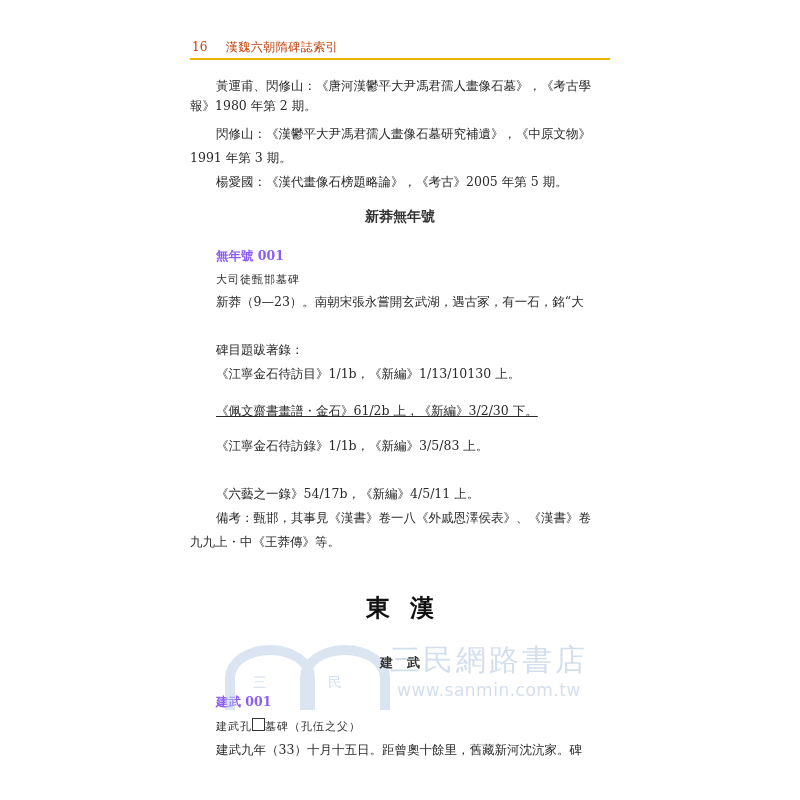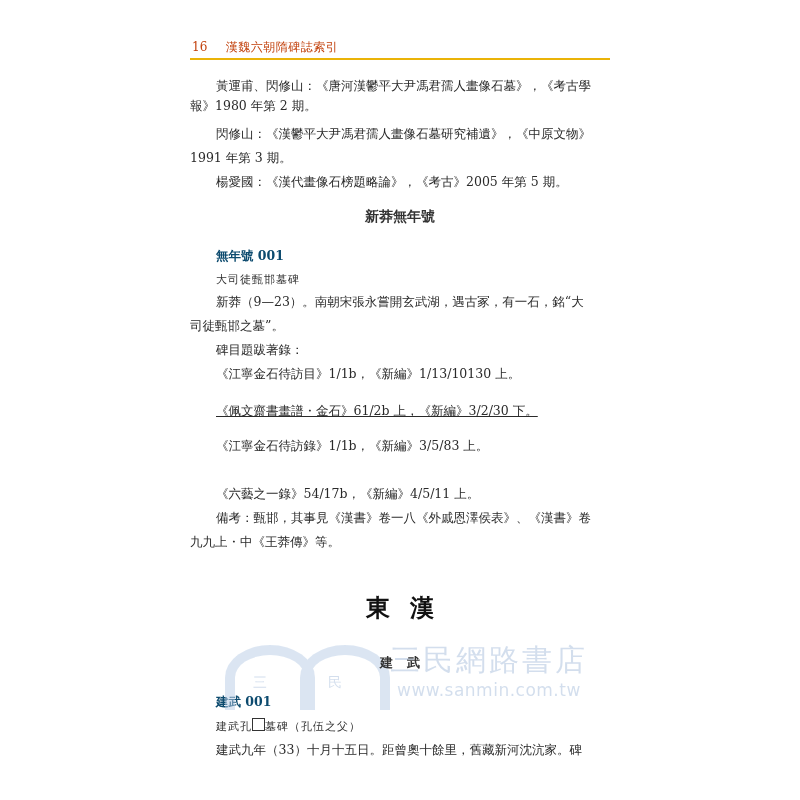--- a/index.html
+++ b/index.html
@@ -13,21 +13,21 @@
     border-bottom: 2px solid #eab308; font-size: 12px; line-height: 18px; color: #c2410c;
   }
   .running-head .pageno { display: inline-block; width: 30px; padding-left: 2px; }
   .running-head .booktitle { letter-spacing: 0.5px; }
   .p { position: absolute; left: 0; width: 420px; font-size: 12.5px; line-height: 20px; color: #2a2a2a; }
   .indent { text-indent: 26px; }
   .section-title {
     position: absolute; left: 0; width: 420px; text-align: center;
     font-family: "DejaVu Sans", "Liberation Sans", sans-serif; font-weight: bold; font-size: 14px; color: #333;
   }
-  .entry-id { position: absolute; left: 26px; font-weight: bold; font-size: 12.5px; color: #0c4a6e; }
+  .entry-id { position: absolute; left: 26px; font-weight: bold; font-size: 12.5px; color: #8b5cf6; }
   .entry-name { position: absolute; left: 26px; font-size: 11px; color: #333; letter-spacing: 1px; }
   .era-title {
     position: absolute; left: 0; width: 420px; text-align: center;
     font-size: 24px; font-weight: bold; color: #111; letter-spacing: 20px; padding-left: 20px; box-sizing: border-box;
   }
   .sub-era { position: absolute; left: 0; width: 420px; text-align: center; font-size: 13px; font-weight: bold; color: #333; letter-spacing: 14px; padding-left: 14px; box-sizing: border-box; z-index: 2; }
   .watermark { position: absolute; left: 225px; top: 640px; width: 370px; height: 60px; opacity: 0.5; z-index: 1; }
   .wm-arc { position: absolute; border-radius: 50% 50% 0 0; border: 10px solid #b9cde6; border-bottom: none; }
   .wm-text { position: absolute; left: 165px; top: 0; font-size: 30px; color: #a9bfdc; letter-spacing: 3px; font-family: "DejaVu Serif", serif; }
   .wm-url { position: absolute; left: 172px; top: 40px; font-size: 17px; color: #a9bfdc; font-family: "DejaVu Sans", sans-serif; letter-spacing: 0.5px; }
@@ -48,21 +48,20 @@
   <div class="p" style="top:96px;">報》1980 年第 2 期。</div>
   <div class="p indent" style="top:124px;">閃修山：《漢鬱平大尹馮君孺人畫像石墓研究補遺》，《中原文物》</div>
   <div class="p" style="top:148px;">1991 年第 3 期。</div>
   <div class="p indent" style="top:172px;">楊愛國：《漢代畫像石榜題略論》，《考古》2005 年第 5 期。</div>
 
   <div class="section-title" style="top:208px;">新莽無年號</div>
 
   <div class="entry-id" style="top:248px;">無年號 001</div>
   <div class="entry-name" style="top:272px;">大司徒甄邯墓碑</div>
   <div class="p indent" style="top:292px;">新莽（9—23）。南朝宋張永嘗開玄武湖，遇古冢，有一石，銘“大</div>
-  <div class="p" style="top:316px;">司徒甄邯之墓”。</div>
   <div class="p indent" style="top:340px;">碑目題跋著錄：</div>
   <div class="p indent" style="top:364px;">《江寧金石待訪目》1/1b，《新編》1/13/10130 上。</div>
   <div class="p indent" style="top:401px;text-decoration:underline;">《佩文齋書畫譜・金石》61/2b 上，《新編》3/2/30 下。</div>
   <div class="p indent" style="top:436px;">《江寧金石待訪錄》1/1b，《新編》3/5/83 上。</div>
   <div class="p indent" style="top:484px;">《六藝之一錄》54/17b，《新編》4/5/11 上。</div>
   <div class="p indent" style="top:508px;">備考：甄邯，其事見《漢書》卷一八《外戚恩澤侯表》、《漢書》卷</div>
   <div class="p" style="top:532px;">九九上・中《王莽傳》等。</div>
 
   <div class="era-title" style="top:592px;">東漢</div>
   <div class="sub-era" style="top:654px;">建武</div>

